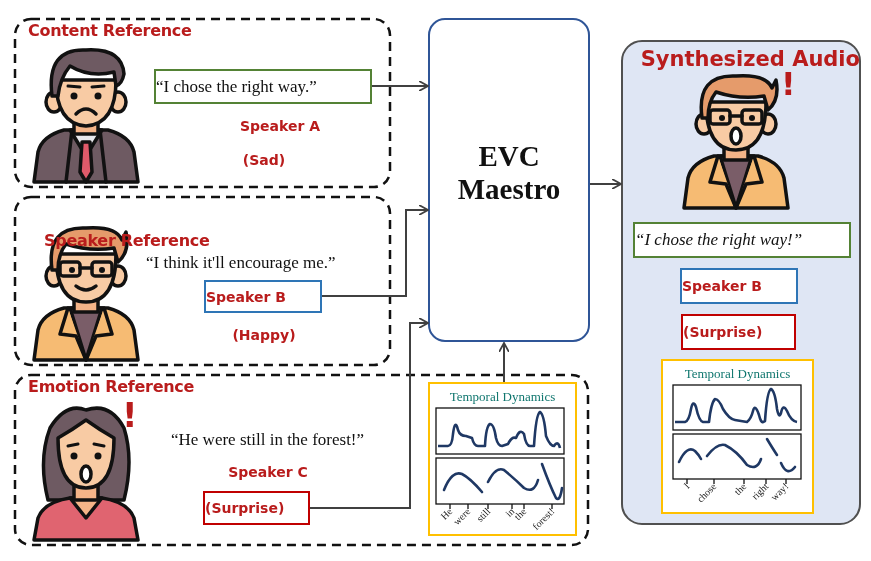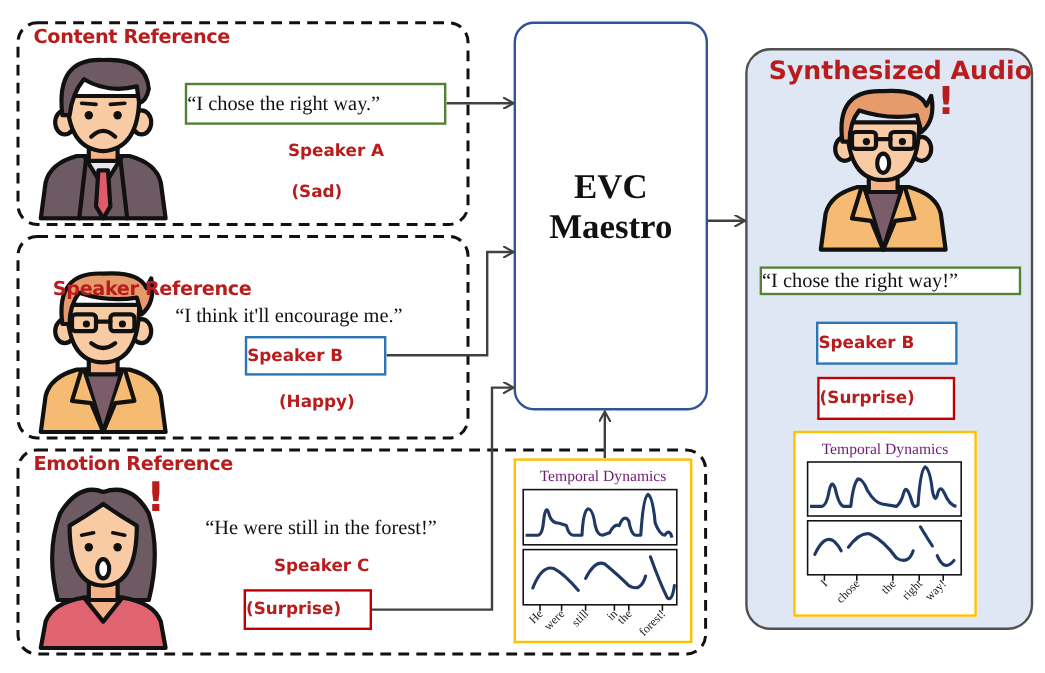--- a/index.html
+++ b/index.html
@@ -5,21 +5,21 @@
   html, body { margin:0; padding:0; background:#ffffff; }
   body { width:871px; height:561px; position:relative; overflow:hidden; font-family:"Liberation Sans", sans-serif; }
   .abs { position:absolute; }
   .sans-bold { font-family:"DejaVu Sans", sans-serif; font-weight:bold; color:#b91c1c; }
   .serif { font-family:"Liberation Serif", serif; color:#111; }
   .ref-title { font-size:16px; letter-spacing:-0.3px; }
   .label { font-size:14px; text-align:center; }
   .quote { font-size:17px; white-space:nowrap; }
   .boxed { background:#fff; border:2px solid; box-sizing:border-box; display:flex; align-items:center; }
   svg.overlay { position:absolute; left:0; top:0; }
-  .td-title { font-family:"Liberation Serif", serif; font-size:13px; color:#701a75; text-align:center; }
+  .td-title { font-family:"Liberation Serif", serif; font-size:13px; color:#0f766e; text-align:center; }
 </style>
 </head>
 <body>
 
 <svg class="overlay" width="871" height="561">
   <defs>
     <marker id="ah" markerWidth="10" markerHeight="10" refX="8" refY="5" orient="auto" markerUnits="userSpaceOnUse">
       <path d="M0,0 L9,5 L0,10" fill="none" stroke="#404040" stroke-width="1.8"></path>
     </marker>
   </defs>
@@ -159,21 +159,21 @@
     </g>
   </svg>
 </div>
 
 <div class="abs" style="left:429px;top:140px;width:160px;text-align:center;font-family:'Liberation Serif', serif;font-weight:bold;font-size:29px;line-height:33px;color:#111;">
   <div>EVC</div>
   <div>Maestro</div>
 </div>
 
 <div class="abs sans-bold" style="left:622px;top:47px;width:238px;text-align:right;font-size:21px;">Synthesized Audio</div>
-<div class="abs boxed serif quote" style="left:633px;top:222px;width:218px;height:24px;border-color:#548235;">
+<div class="abs boxed serif quote" style="left:633px;top:222px;width:218px;height:36px;border-color:#548235;font-style:italic;">
   <span>“I chose the right way!”</span>
 </div>
 <div class="abs boxed sans-bold label" style="left:680px;top:268px;width:118px;height:36px;border-color:#2e75b6;">
   <span>Speaker B</span>
 </div>
 <div class="abs boxed sans-bold label" style="left:681px;top:314px;width:115px;height:36px;border-color:#c00000;">
   <span>(Surprise)</span>
 </div>
 
 <div class="abs" style="left:661px;top:359px;width:153px;height:155px;border:2.5px solid #ffc000;background:#fff;box-sizing:border-box;">

